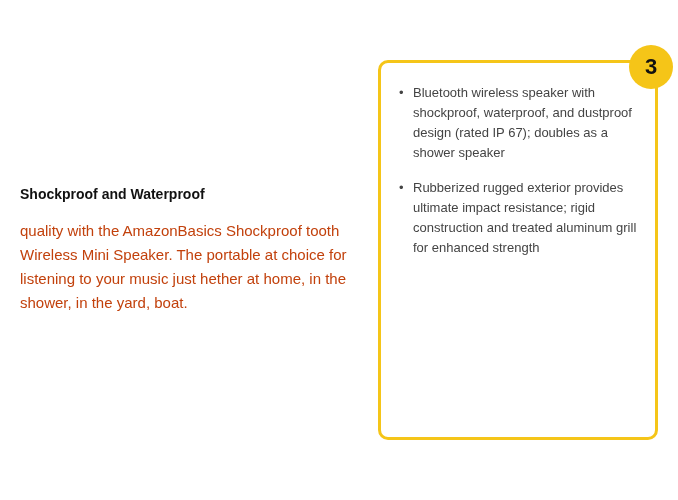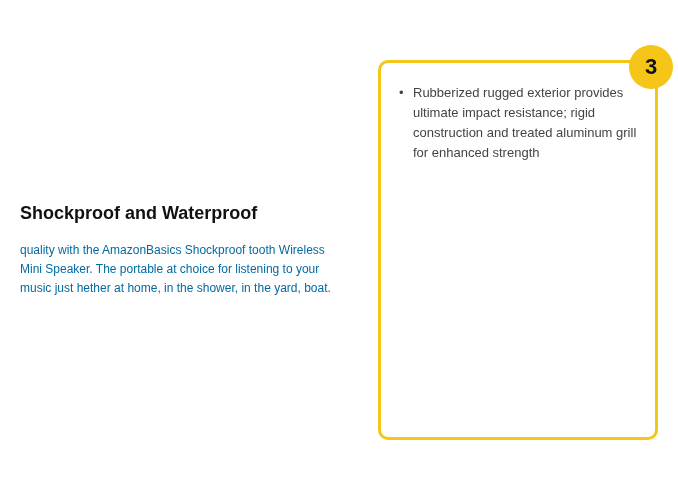--- a/index.html
+++ b/index.html
@@ -29,30 +29,30 @@
       padding: 20px;
       gap: 30px;
     }
 
     .left-panel {
       flex: 1;
       padding: 10px 0;
     }
 
     .product-title {
-      font-size: 18px;
+      font-size: 14px;
       font-weight: bold;
       color: #111111;
       line-height: 1.3;
       margin-bottom: 16px;
     }
 
     .product-description {
-      font-size: 12px;
-      color: #0369a1;
+      font-size: 15px;
+      color: #c2410c;
       line-height: 1.6;
     }
 
     .right-panel {
       width: 280px;
       min-height: 380px;
       border: 3px solid #F5C518;
       border-radius: 10px;
       padding: 20px 18px 20px 18px;
       position: relative;
@@ -112,17 +112,20 @@
     <div class="product-title">
       <span>Shockproof and Waterproof</span><br>
     </div>
     <p class="product-description">quality with the AmazonBasics Shockproof tooth Wireless Mini Speaker. The portable at choice for listening to your music just hether at home, in the shower, in the yard, boat.</p>
   </div>
 
   <div class="right-panel">
     <div class="badge">3</div>
     <ul class="feature-list">
       <li class="feature-item">
+        <span>Bluetooth wireless speaker with shockproof, waterproof, and dustproof design (rated IP 67); doubles as a shower speaker</span>
+      </li>
+      <li class="feature-item">
         <span>Rubberized rugged exterior provides ultimate impact resistance; rigid construction and treated aluminum grill for enhanced strength</span>
       </li>
     </ul>
   </div>
 </div>
 
 </body></html>

